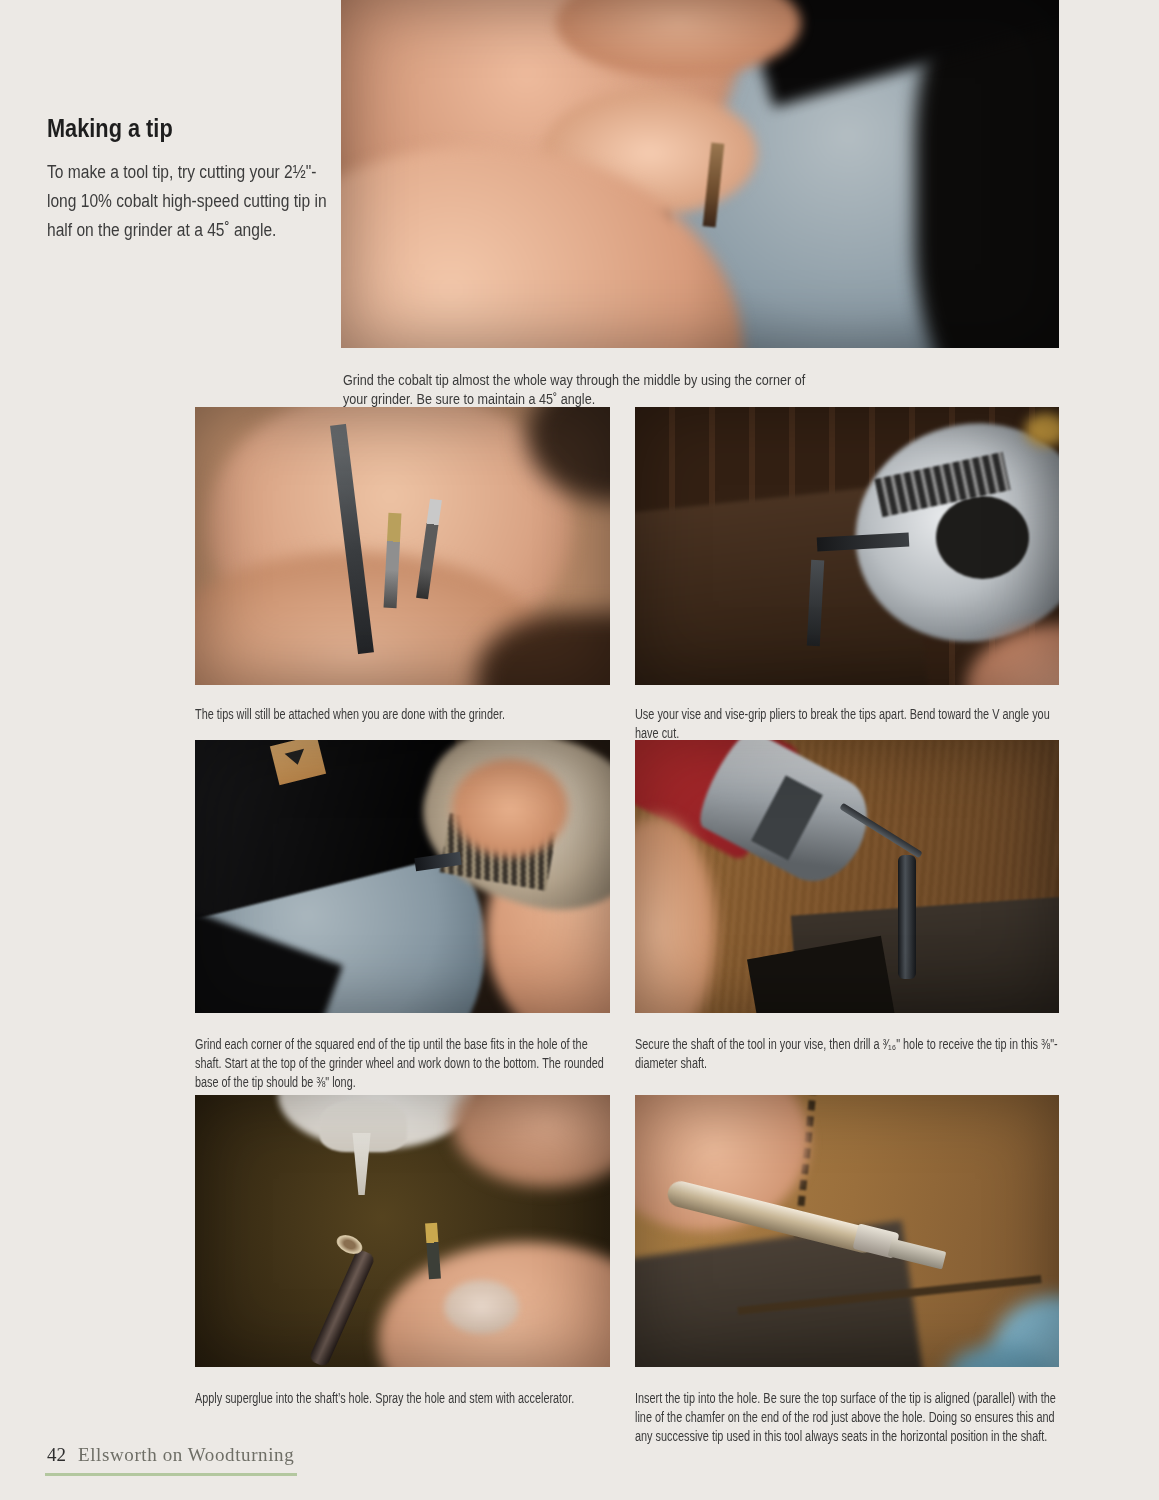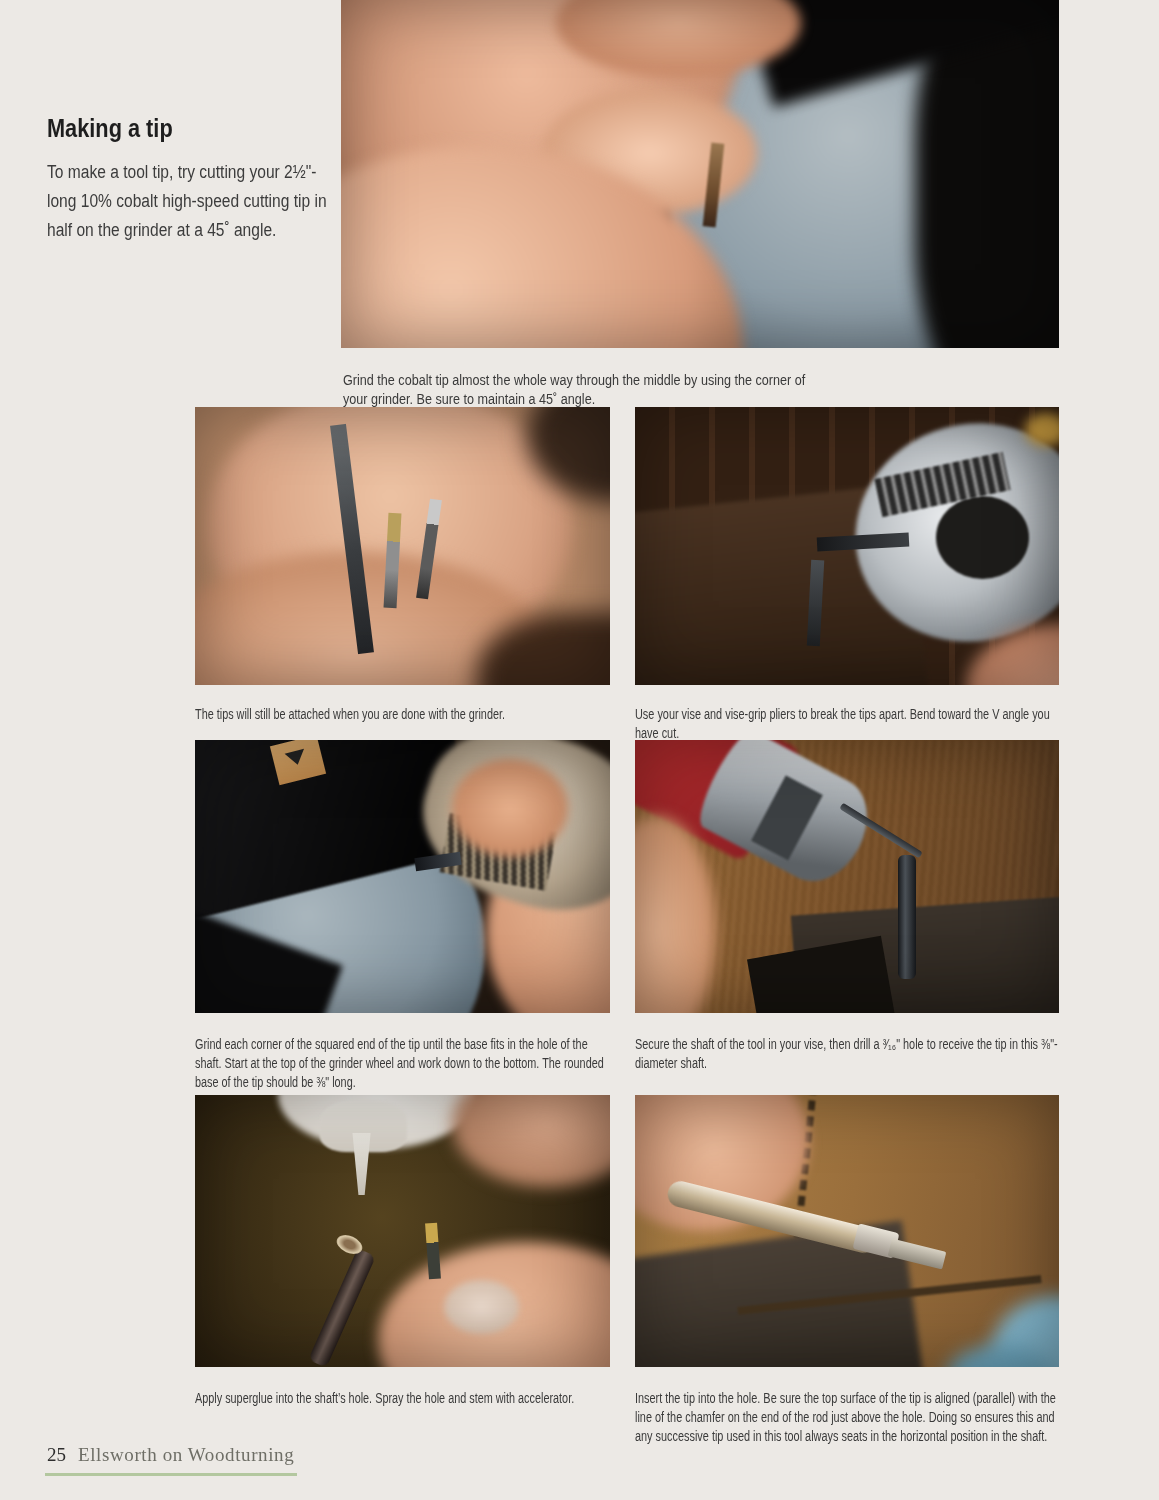--- a/index.html
+++ b/index.html
@@ -262,17 +262,17 @@
     <div class="s p6-blue2"></div>
     <div class="s p6-finger"></div>
     <div class="s p6-shaft"></div>
     <div class="s p6-chamfer"></div>
     <div class="s p6-tip"></div>
     <div class="vig"></div>
   </div>
   <p class="cap cap-r cap-r3">Insert the tip into the hole. Be sure the top surface of the tip is aligned (parallel) with the line of the chamfer on the end of the rod just above the hole. Doing so ensures this and any successive tip used in this tool always seats in the horizontal position in the shaft.</p>
 
   <div class="footer">
-    <span class="num">25</span><span class="title">Ellsworth on Woodturning</span>
+    <span class="num">42</span><span class="title">Ellsworth on Woodturning</span>
   </div>
   <div class="footer-rule"></div>
 
 </div>
 
 </body></html>

